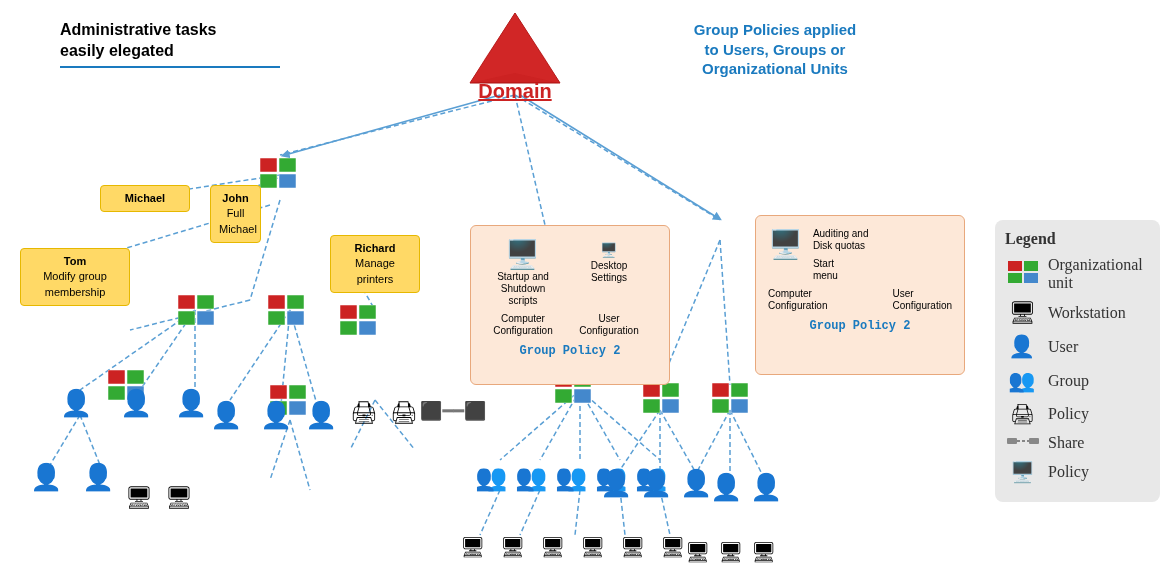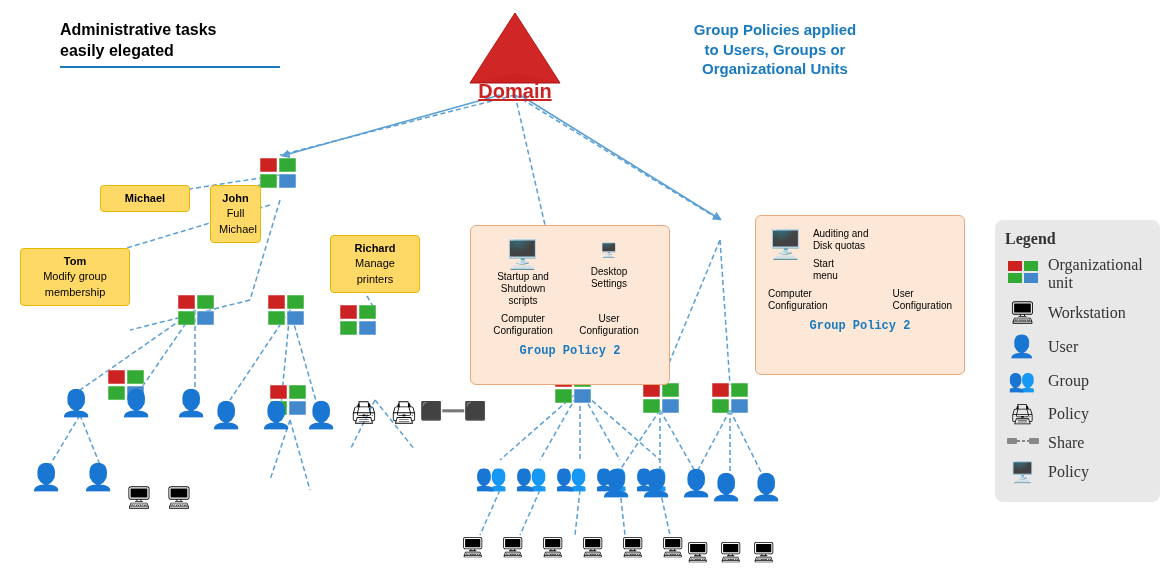--- a/index.html
+++ b/index.html
@@ -306,21 +306,21 @@
 
 <div class="gp-box" style="top:225px; left:470px; width:200px; min-height:160px;">
 
   <div style="display:flex; gap:6px; align-items:flex-start; flex-wrap:wrap; padding:4px;">
     <div style="text-align:center; width:80px;">
       <div style="font-size:28px;">🖥️</div>
       <div style="font-size:10px; line-height:1.2;">Startup and<br>Shutdown<br>scripts</div>
     </div>
     <div style="text-align:center; width:80px;">
       <div style="font-size:14px; margin-top:4px;">🖥️</div>
-      <div style="font-size:10px; line-height:1.2; margin-top:8px;">Desktop<br>Settings</div>
+      <div style="font-size:10px; line-height:1.2; margin-top:2px;">Desktop<br>Settings</div>
     </div>
   </div>
   <div style="display:flex; gap:6px; padding:2px 4px;">
     <div style="text-align:center; width:80px;">
       <div style="font-size:10px; line-height:1.2;">Computer<br>Configuration</div>
     </div>
     <div style="text-align:center; width:80px;">
       <div style="font-size:10px; line-height:1.2;">User<br>Configuration</div>
     </div>
   </div>

